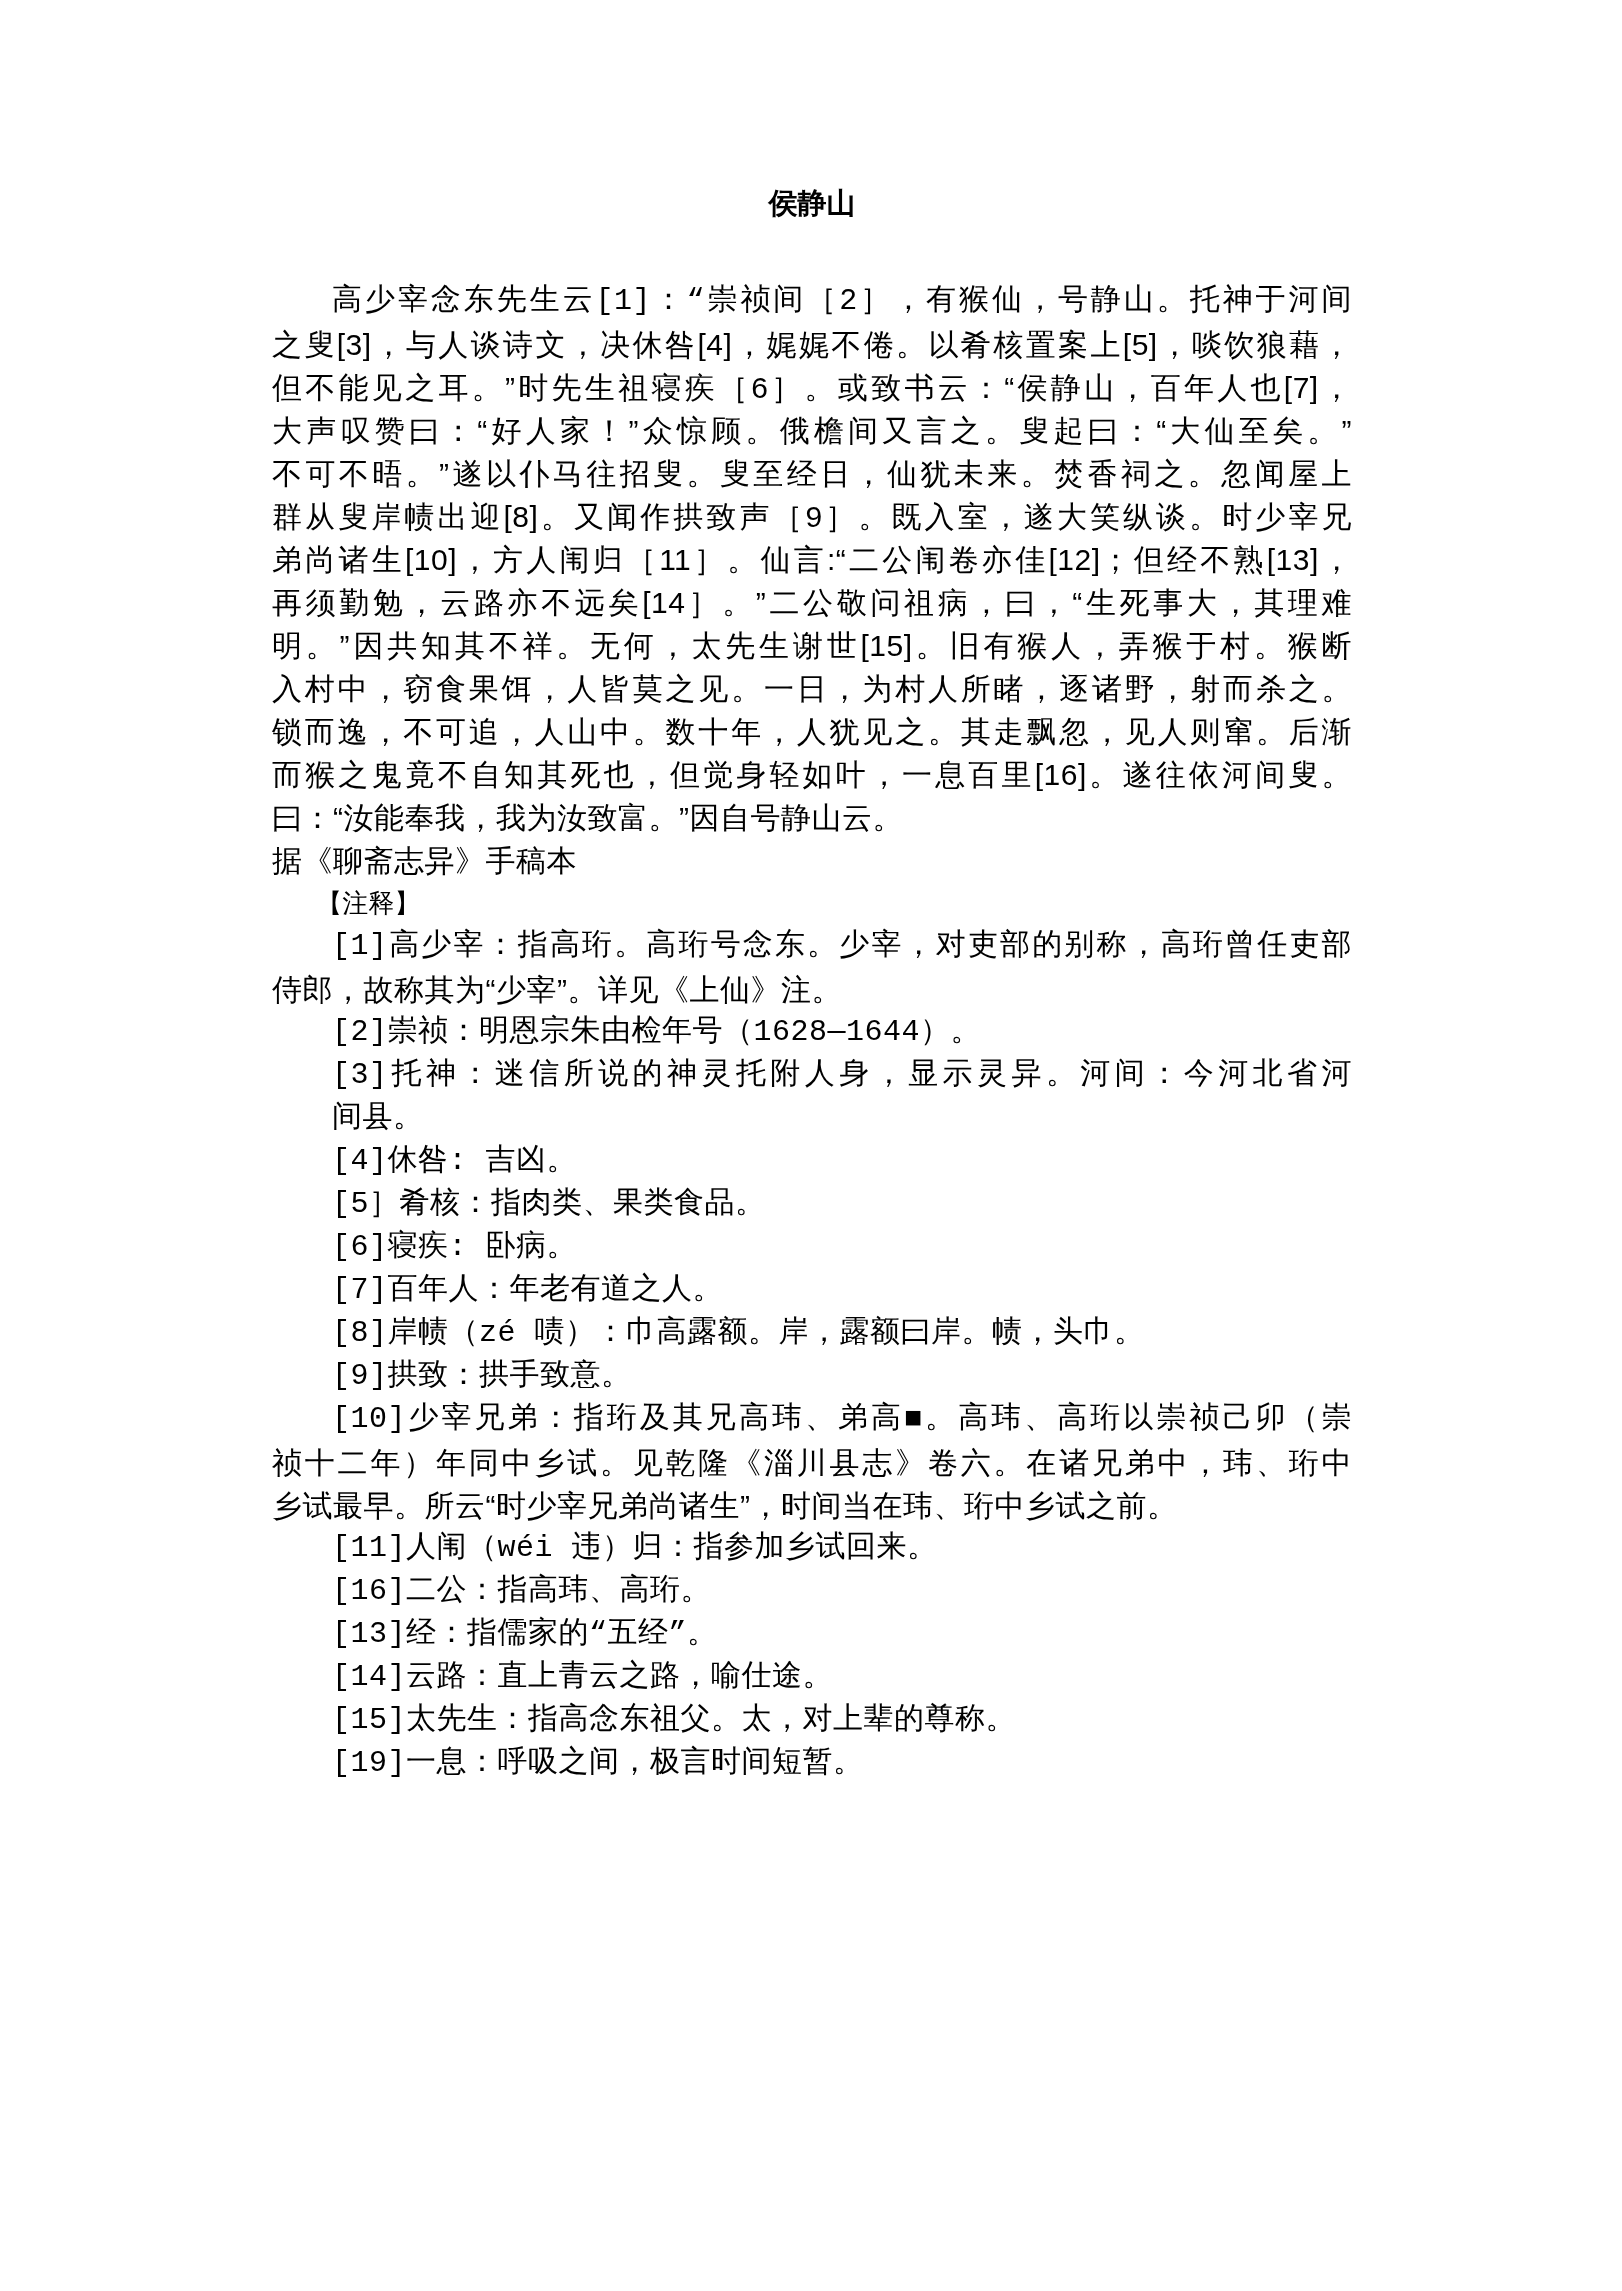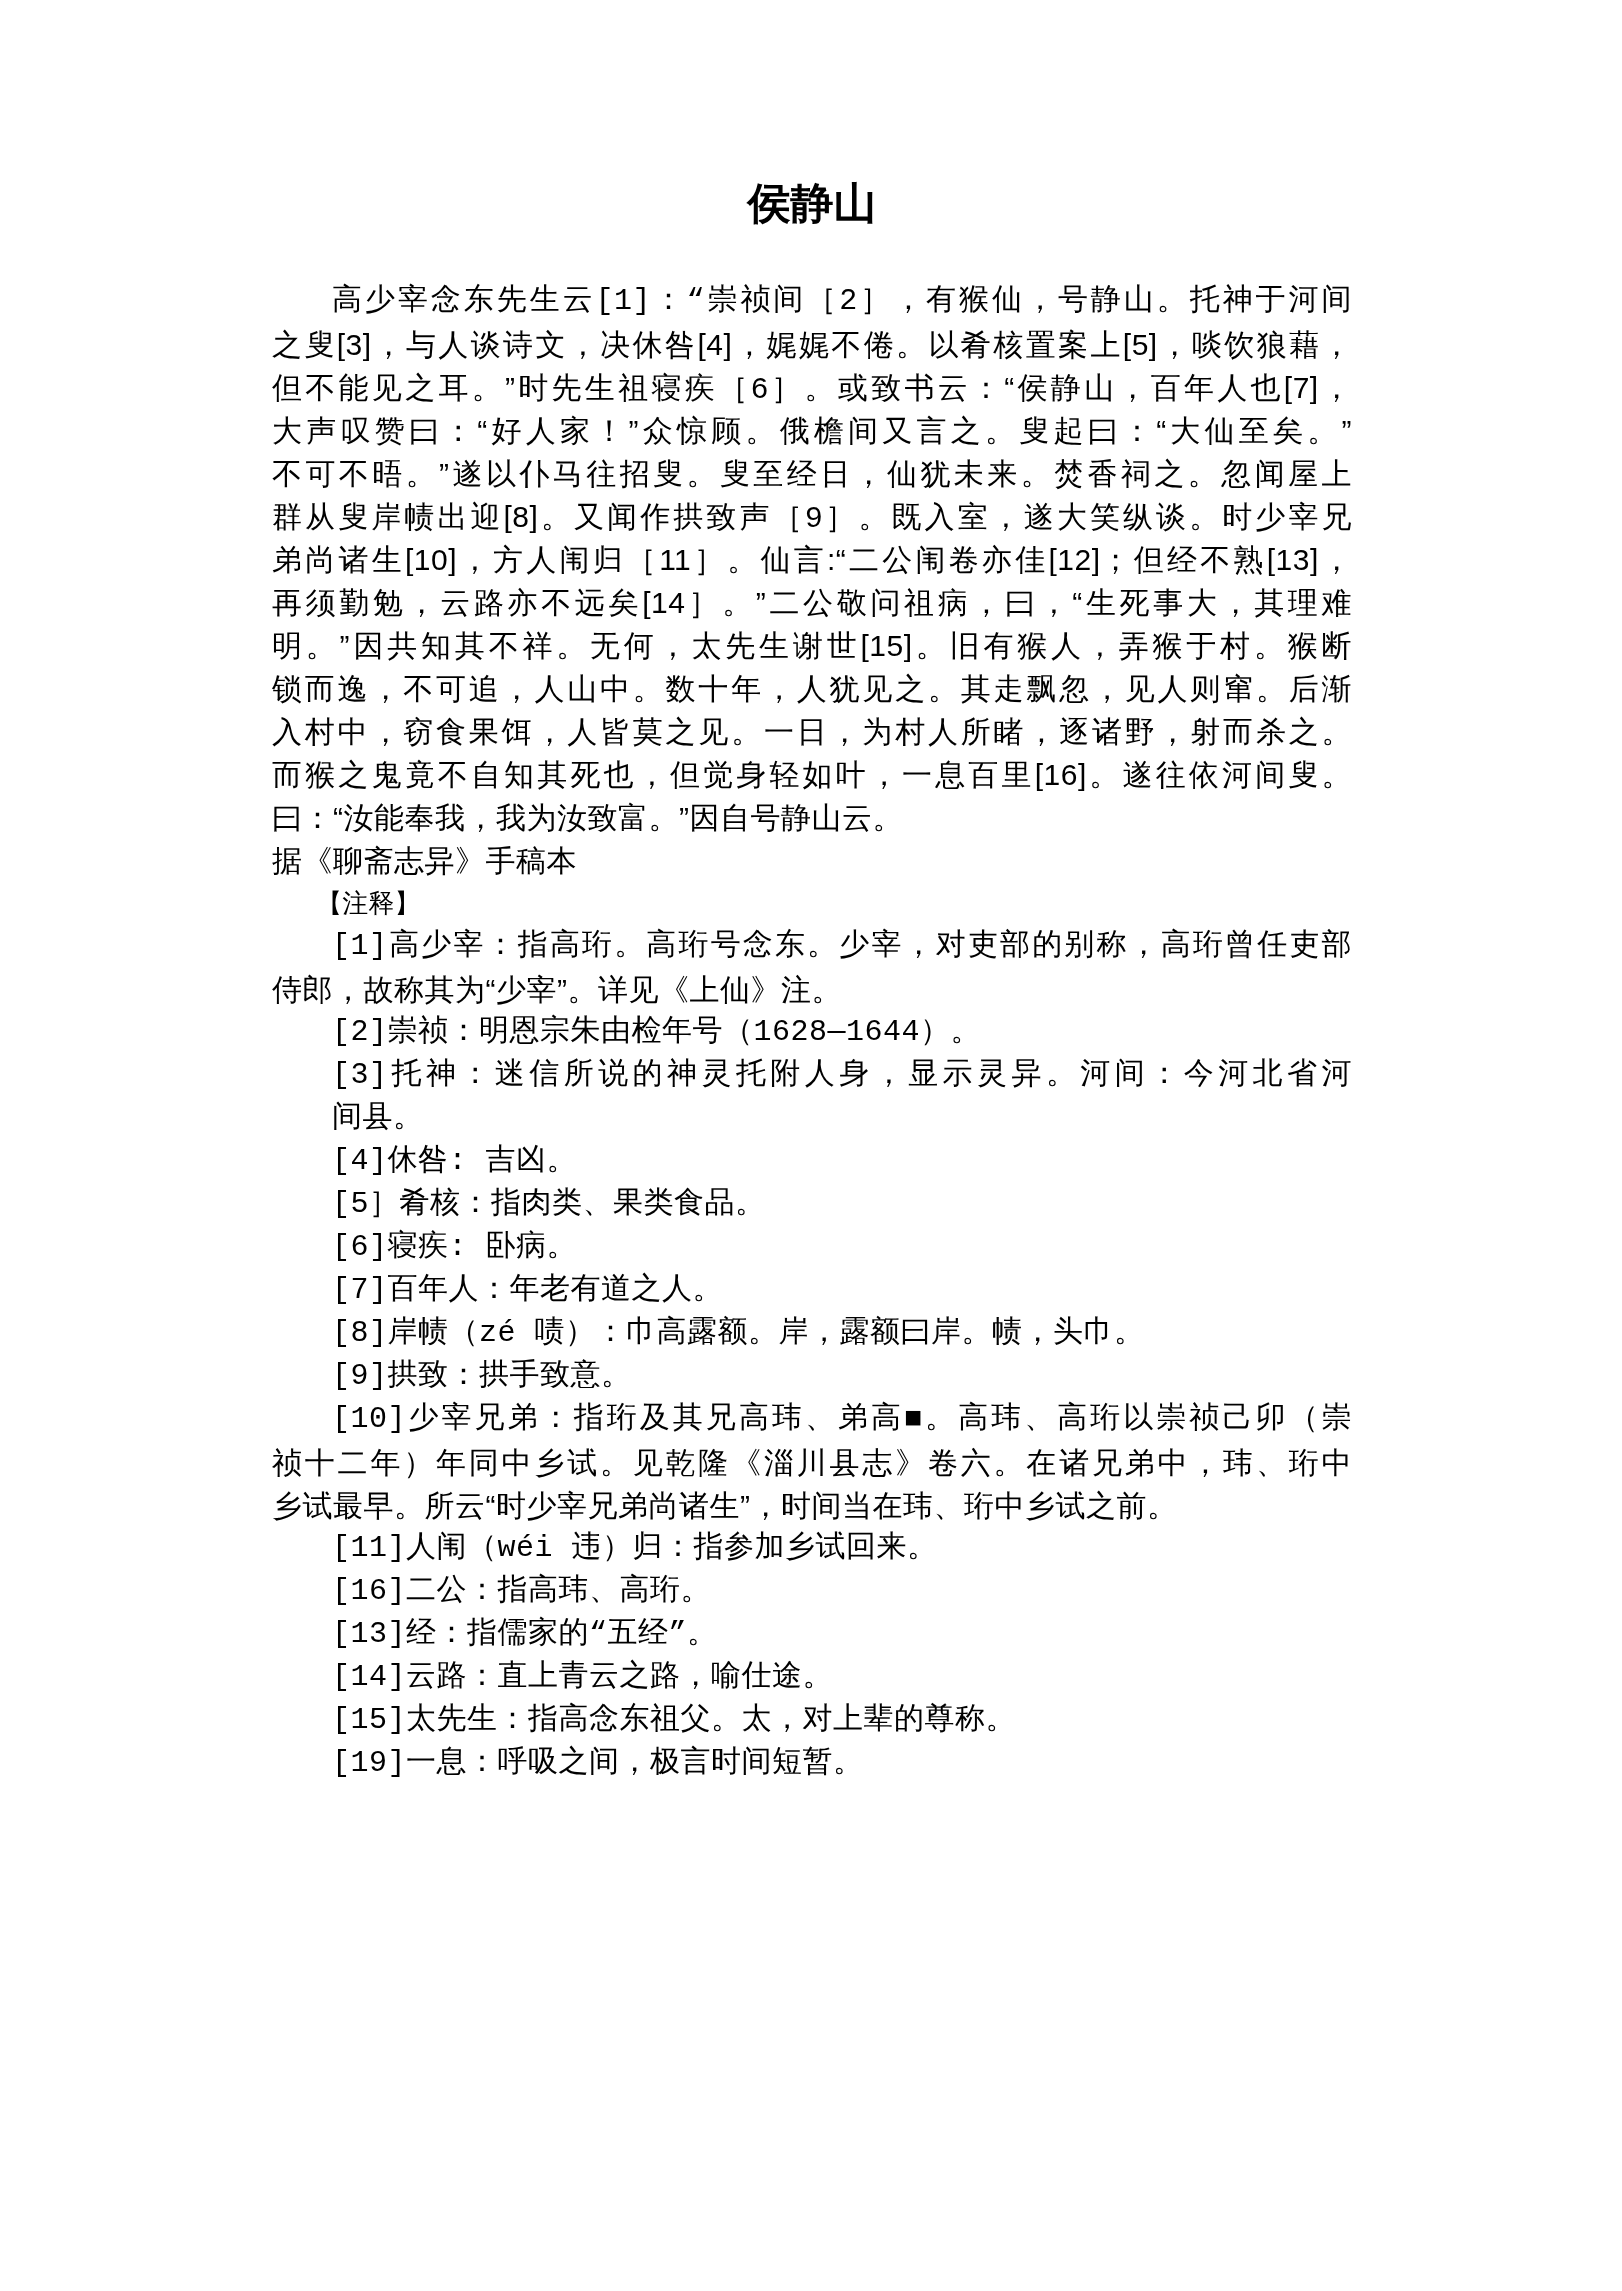--- a/index.html
+++ b/index.html
@@ -15,21 +15,21 @@
     color: #000000;
     overflow: hidden;
   }
   .page {
     position: absolute;
     top: 182px;
     left: 272px;
     width: 1080px;
   }
   .title {
-    font-size: 43px;
+    font-size: 29px;
     font-weight: bold;
     line-height: 43px;
     text-align: center;
     margin: 0 0 55px 0;
   }
   .line {
     font-size: 30px;
     line-height: 43px;
     letter-spacing: 0.5px;
     text-align: left;
@@ -65,22 +65,22 @@
   <div id="story">
       <div class="line indent jline">高少宰念东先生云[1]：“崇祯间［2］，有猴仙，号静山。托神于河间</div>
       <div class="line jline">之叟[3]，与人谈诗文，决休咎[4]，娓娓不倦。以肴核置案上[5]，啖饮狼藉，</div>
       <div class="line jline">但不能见之耳。”时先生祖寝疾［6］。或致书云：“侯静山，百年人也[7]，</div>
       <div class="line jline">大声叹赞曰：“好人家！”众惊顾。俄檐间又言之。叟起曰：“大仙至矣。”</div>
       <div class="line jline">不可不晤。”遂以仆马往招叟。叟至经日，仙犹未来。焚香祠之。忽闻屋上</div>
       <div class="line jline">群从叟岸帻出迎[8]。又闻作拱致声［9］。既入室，遂大笑纵谈。时少宰兄</div>
       <div class="line jline">弟尚诸生[10]，方人闱归［11］。仙言:“二公闱卷亦佳[12]；但经不熟[13]，</div>
       <div class="line jline">再须勤勉，云路亦不远矣[14］。”二公敬问祖病，曰，“生死事大，其理难</div>
       <div class="line jline">明。”因共知其不祥。无何，太先生谢世[15]。旧有猴人，弄猴于村。猴断</div>
+      <div class="line jline">入村中，窃食果饵，人皆莫之见。一日，为村人所睹，逐诸野，射而杀之。</div>
       <div class="line jline">锁而逸，不可追，人山中。数十年，人犹见之。其走飘忽，见人则窜。后渐</div>
-      <div class="line jline">入村中，窃食果饵，人皆莫之见。一日，为村人所睹，逐诸野，射而杀之。</div>
       <div class="line jline">而猴之鬼竟不自知其死也，但觉身轻如叶，一息百里[16]。遂往依河间叟。</div>
       <div class="line">曰：“汝能奉我，我为汝致富。”因自号静山云。</div>
     </div>
 
   <div class="attribution">据《聊斋志异》手稿本</div>
 
   <div class="notes-header">【注释】</div>
 
   <div id="notes">
       <div class="line indent jline">[1]高少宰：指高珩。高珩号念东。少宰，对吏部的别称，高珩曾任吏部</div>

